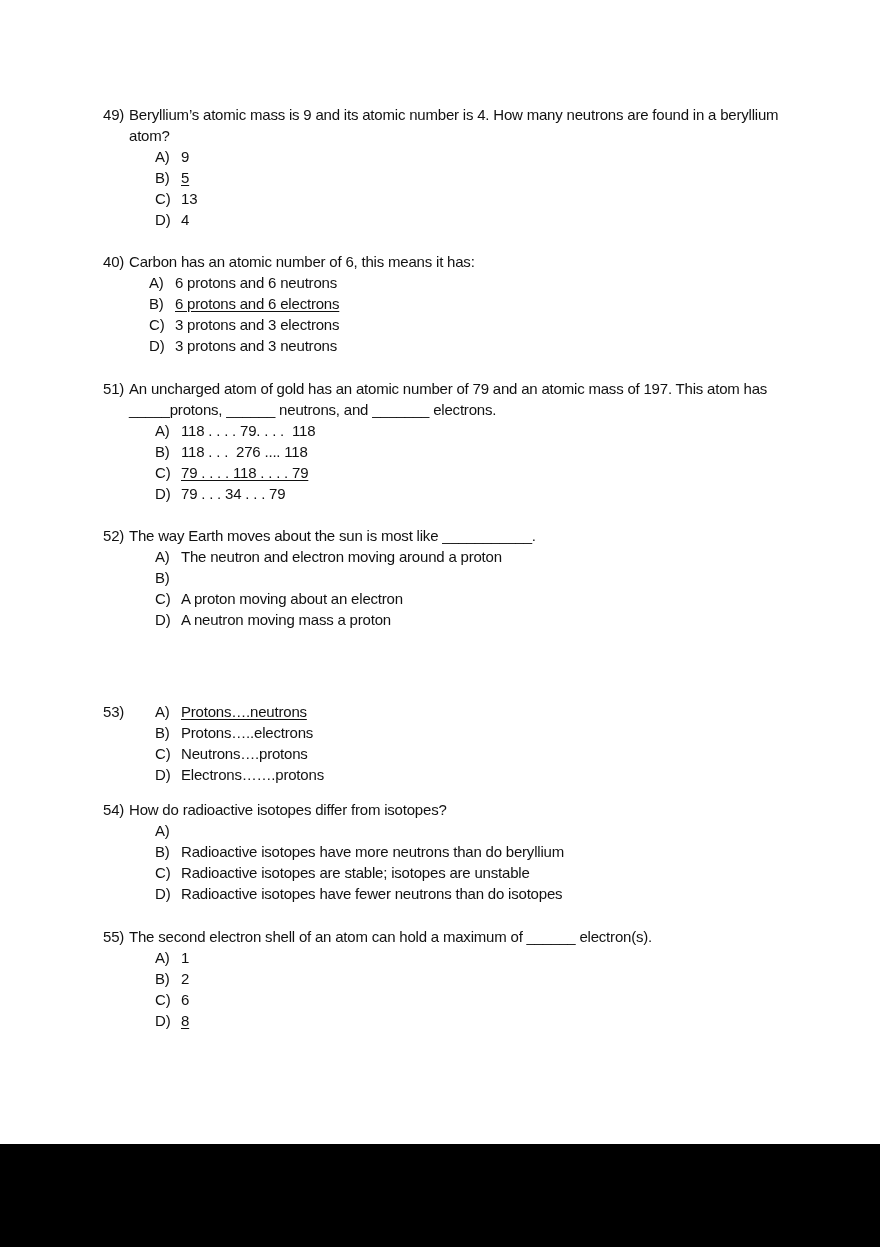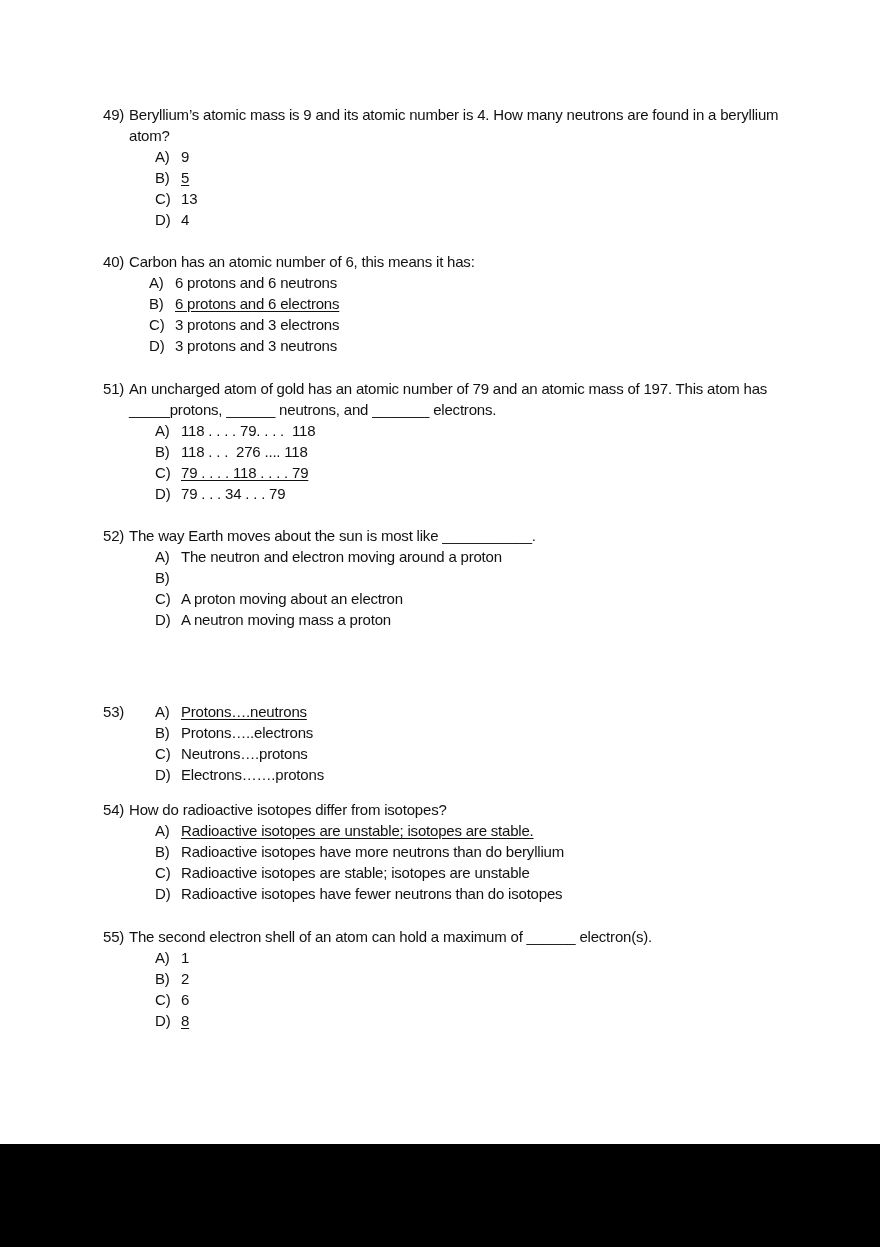--- a/index.html
+++ b/index.html
@@ -143,21 +143,21 @@
       <li class="option"><span class="opt-label">D)</span><span class="opt-text">Electrons…….protons</span></li>
     </ul>
   </div>
 
   <div class="question indent-a" style="top:799px;">
     <div class="q-stem">
       <span class="q-num">54)</span>
       <span>How do radioactive isotopes differ from isotopes?</span>
     </div>
     <ul class="options">
-      <li class="option"><span class="opt-label">A)</span><span class="opt-text correct">Radioactive isotopes are unstable; isotopes are stable.</span></li>
+      <li class="option"><span class="opt-label">A)</span></li>
       <li class="option"><span class="opt-label">B)</span><span class="opt-text">Radioactive isotopes have more neutrons than do beryllium</span></li>
       <li class="option"><span class="opt-label">C)</span><span class="opt-text">Radioactive isotopes are stable; isotopes are unstable</span></li>
       <li class="option"><span class="opt-label">D)</span><span class="opt-text">Radioactive isotopes have fewer neutrons than do isotopes</span></li>
     </ul>
   </div>
 
   <div class="question indent-a" style="top:926px;">
     <div class="q-stem">
       <span class="q-num">55)</span>
       <span>The second electron shell of an atom can hold a maximum of ______ electron(s).</span>

